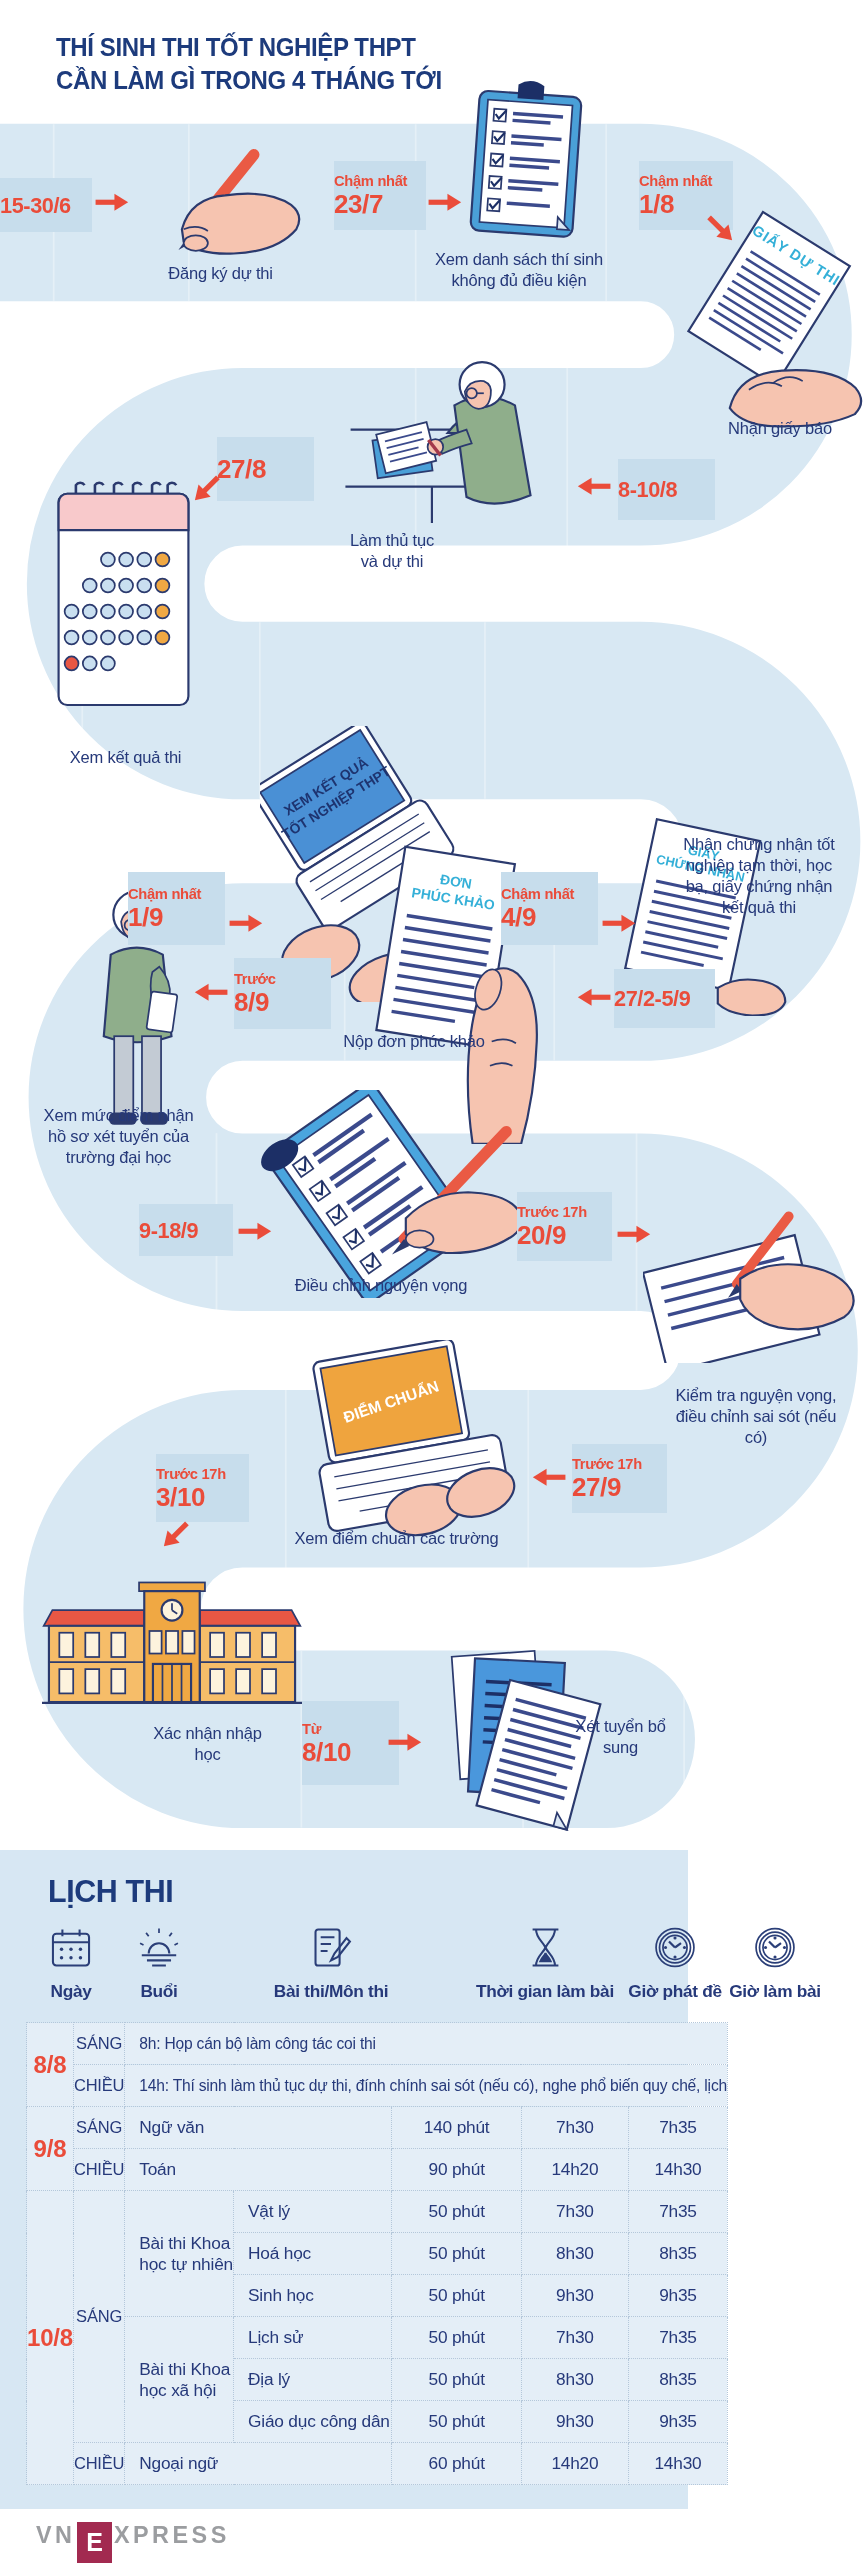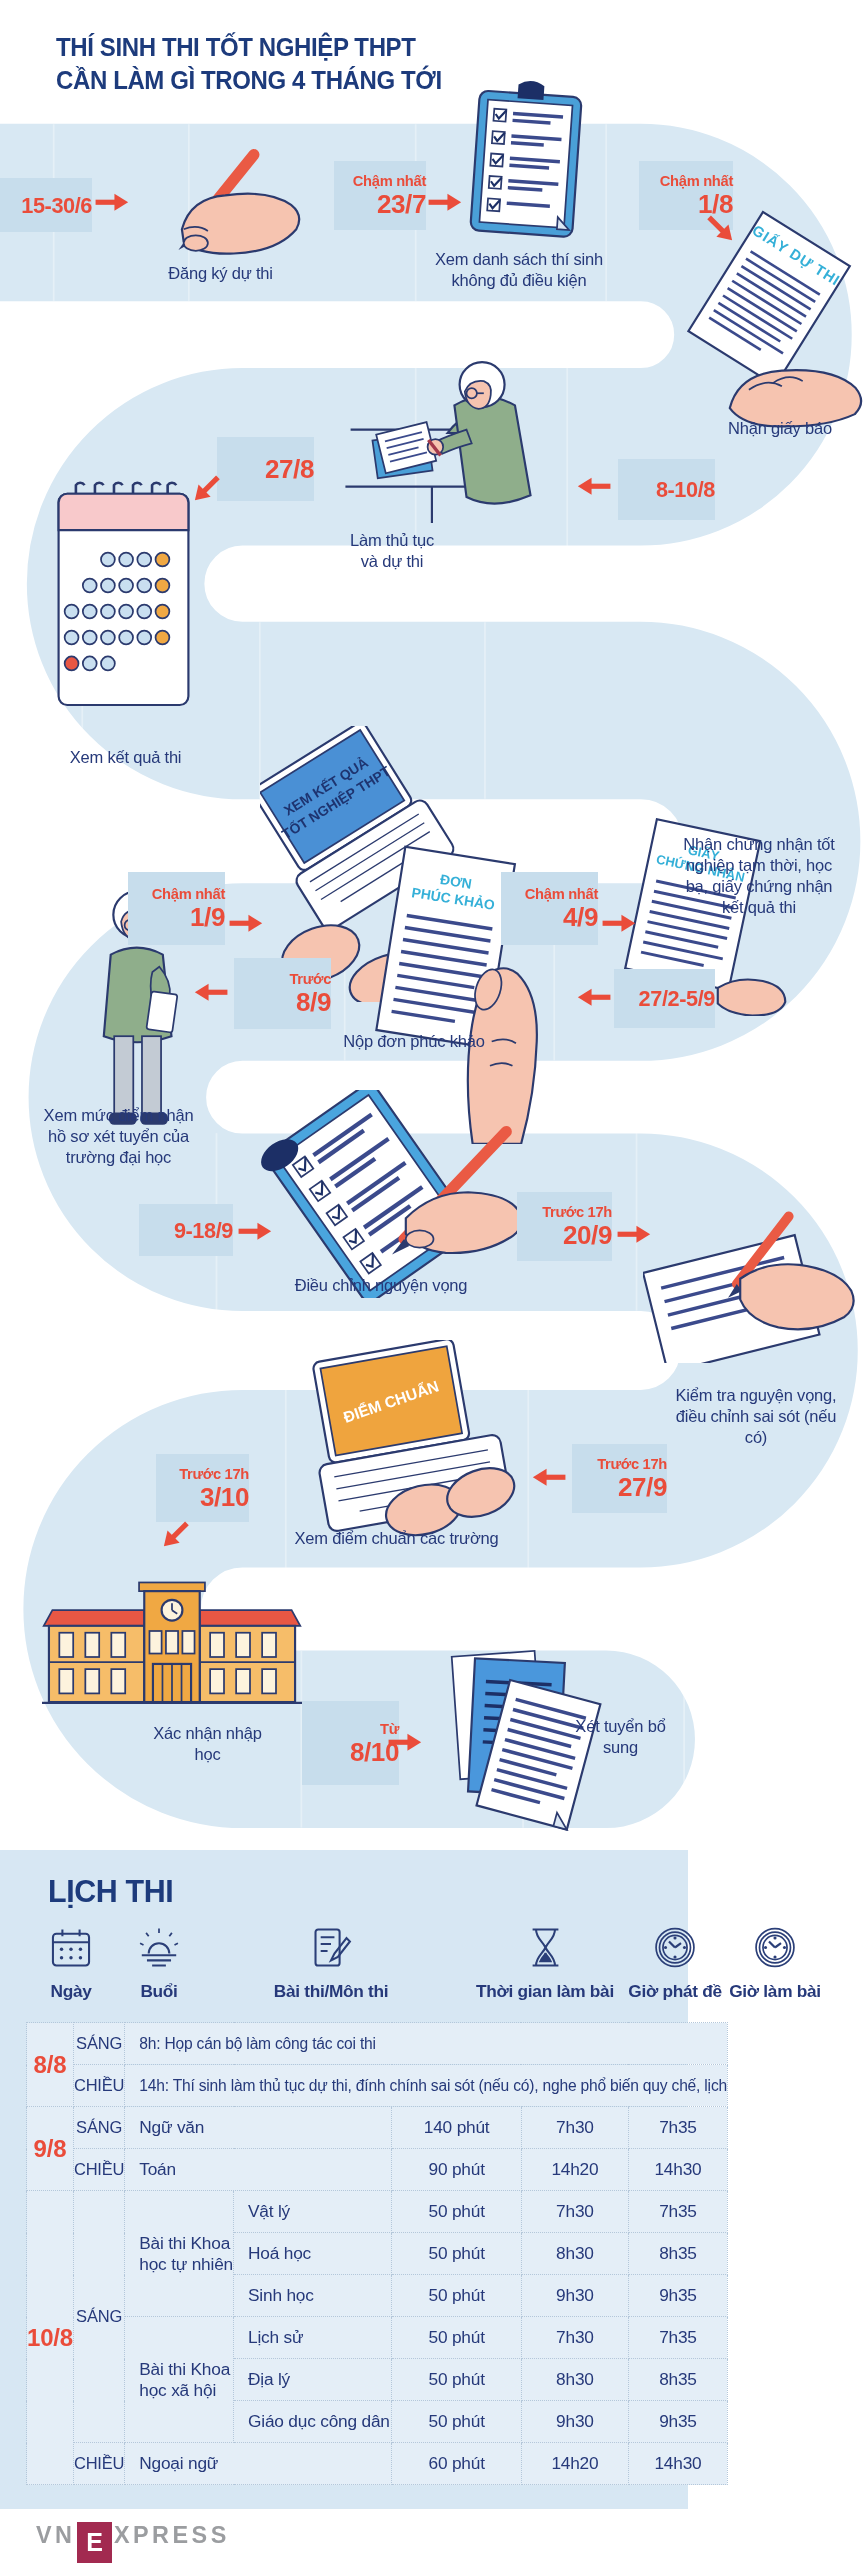--- a/index.html
+++ b/index.html
@@ -3,21 +3,21 @@
 <meta charset="utf-8">
 <style>
   html,body{margin:0;padding:0}
   body{width:866px;height:2576px;position:relative;overflow:hidden;background:#fff;
        font-family:"Liberation Sans",sans-serif;}
   #band-svg{position:absolute;left:0;top:0;z-index:0}
   .illus{position:absolute;z-index:2}
   #main-title{position:absolute;left:56px;top:31px;z-index:3;color:#1d3b7c;font-weight:bold;
               font-size:25px;line-height:33px;letter-spacing:-0.4px;transform:scaleX(.96);transform-origin:left top}
   .datebox{position:absolute;z-index:3;background:#c7ddec;display:flex;flex-direction:column;
-           align-items:flex-end;justify-content:center;color:#ea4c3a;text-align:center}
+           align-items:flex-start;justify-content:center;color:#ea4c3a;text-align:center}
   .datebox .pre{font-size:14.7px;font-weight:600;line-height:18px;letter-spacing:-0.3px}
   .datebox .dt{font-size:26px;font-weight:bold;line-height:29px;letter-spacing:-0.4px}
   .datebox .dt.sm{font-size:21.7px}
   .caption{position:absolute;z-index:3;color:#26397a;font-size:16.5px;line-height:21px;
            font-weight:500;text-align:center;letter-spacing:-0.2px}
   .arrow{position:absolute;z-index:4;width:36px;height:22.5px}
   .arrow.left svg{transform:scaleX(-1)}
   .arrow.dr{transform:rotate(45deg)}
   .arrow.dl{transform:rotate(135deg)}
   

